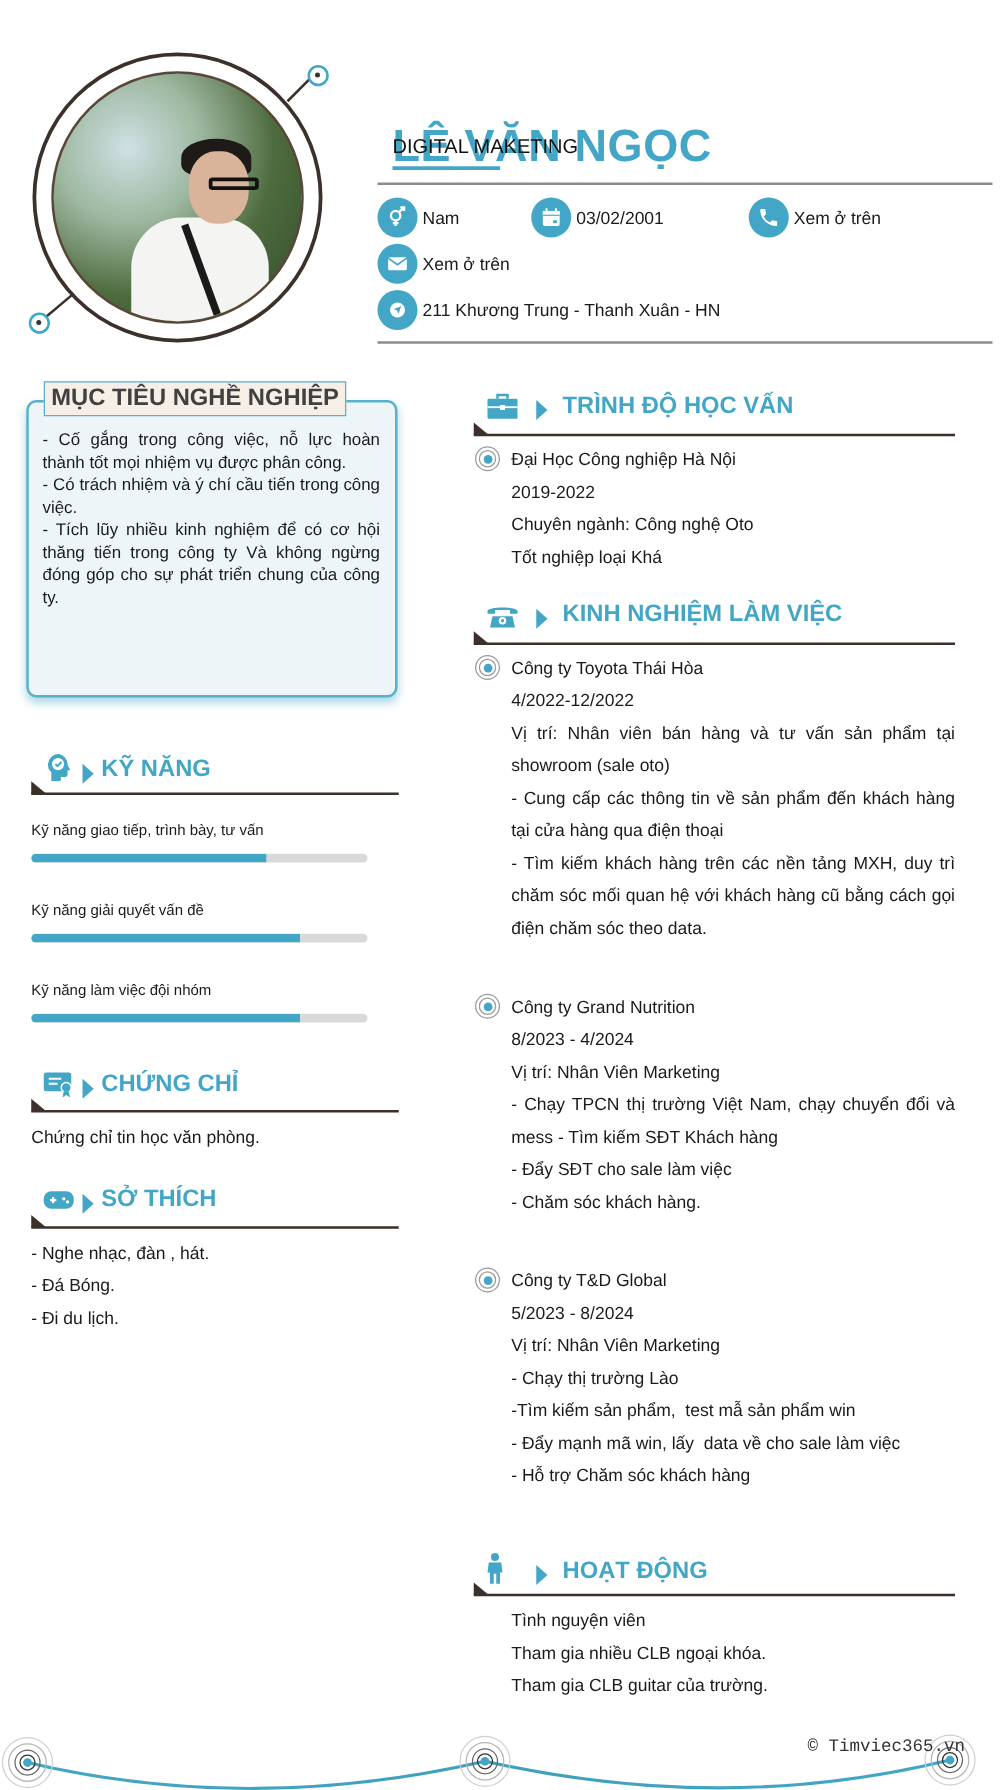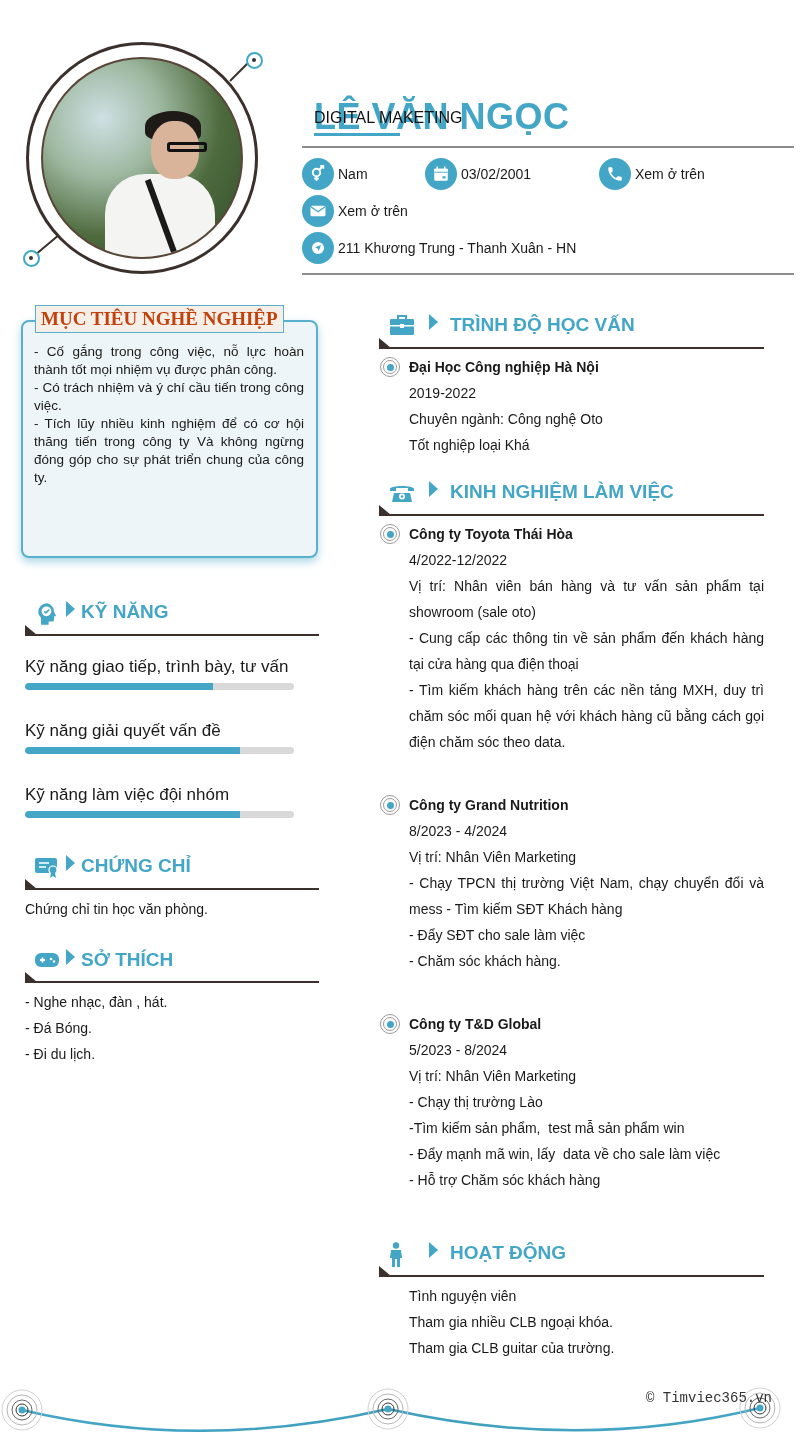--- a/index.html
+++ b/index.html
@@ -23,43 +23,43 @@
   
   .name { left: 314px; top: 56px; font-size: 36px; font-weight: bold; color: #44a6c6; letter-spacing: 0.5px; margin-top: 40px; }
   .job { left: 314px; top: 109px; font-size: 16px; font-weight: normal; color: #111; }
   .job-underline { left: 314px; top: 133px; width: 86px; height: 3px; background: #44a6c6; }
   .hr { height: 2px; background: #8c8c8c; }
   .contact { display: flex; align-items: center; gap: 4px; font-size: 14px; color: #1a1a1a; }
   .cicon { width: 32px; height: 32px; border-radius: 50%; background: #44a6c6; display: flex; align-items: center; justify-content: center; color: #fff; flex-shrink: 0; }
 
   
   .obj-box { left: 21px; top: 320px; width: 297px; height: 238px; background: #eef5f8; border: 2px solid #58b0cd; border-radius: 8px; box-shadow: 0 4px 8px rgba(68,166,198,0.45); }
-  .obj-title { left: 35px; top: 305px; background: #f6efe8; border: 1px solid #58b0cd; padding: 2px 5px; font-size: 19px; font-weight: bold; color: #c2410c; font-family: Liberation Serif, serif; }
+  .obj-title { left: 35px; top: 305px; background: #f6efe8; border: 1px solid #58b0cd; padding: 2px 5px; font-size: 19px; font-weight: bold; color: #404040; }
   .obj-text { left: 34px; top: 343px; width: 270px; font-size: 13.5px; line-height: 18px; text-align: justify; color: #1a1a1a; }
 
   
-  .sec-head { display: flex; align-items: flex-start; }
+  .sec-head { display: flex; align-items: flex-end; }
   .sec-line { height: 2px; background: #3b302b; }
   .sec-corner { width: 0; height: 0; border-left: 12px solid #3b302b; border-top: 10px solid transparent; }
   .sec-title { font-size: 19px; font-weight: bold; color: #44a6c6; }
   .sec-arrow { width: 0; height: 0; border-left: 9px solid #44a6c6; border-top: 8px solid transparent; border-bottom: 8px solid transparent; }
   .sec-icon { color: #44a6c6; display: flex; align-items: center; justify-content: center; }
 
-  .skill-label { font-size: 17px; color: #1a1a1a; }
+  .skill-label { font-size: 12px; color: #1a1a1a; }
   .bar-track { height: 7px; background: #d9d9d9; border-radius: 4px; overflow: hidden; width: 269px; }
   .bar-fill { height: 100%; background: #44a6c6; border-radius: 4px 0 0 4px; }
 
   .plain { font-size: 14px; color: #1a1a1a; line-height: 26px; }
 
   
   .entry-bullet { width: 20px; height: 20px; border-radius: 50%; border: 1px solid #9a9a9a; display: flex; align-items: center; justify-content: center; }
   .entry-bullet .inner { width: 14px; height: 14px; border-radius: 50%; border: 1.5px solid #9a9a9a; display: flex; align-items: center; justify-content: center; }
   .entry-bullet .core { width: 7px; height: 7px; border-radius: 50%; background: #44a6c6; }
   .entry { font-size: 14px; line-height: 26px; color: #1a1a1a; }
-  .entry .company { font-weight: bold; font-size: 14px; }
+  .entry .company { font-weight: normal; font-size: 14px; }
   .entry .justify { text-align: justify; }
 
   .footer-copy { right: 28px; top: 1390px; font-family: "Liberation Mono", "DejaVu Sans Mono", monospace; font-size: 14px; color: #333; }
 </style>
 </head>
 <body>
 
 <div class="abs avatar-ring"></div>
 <div class="abs avatar-photo">
   <div class="person-body"></div>

